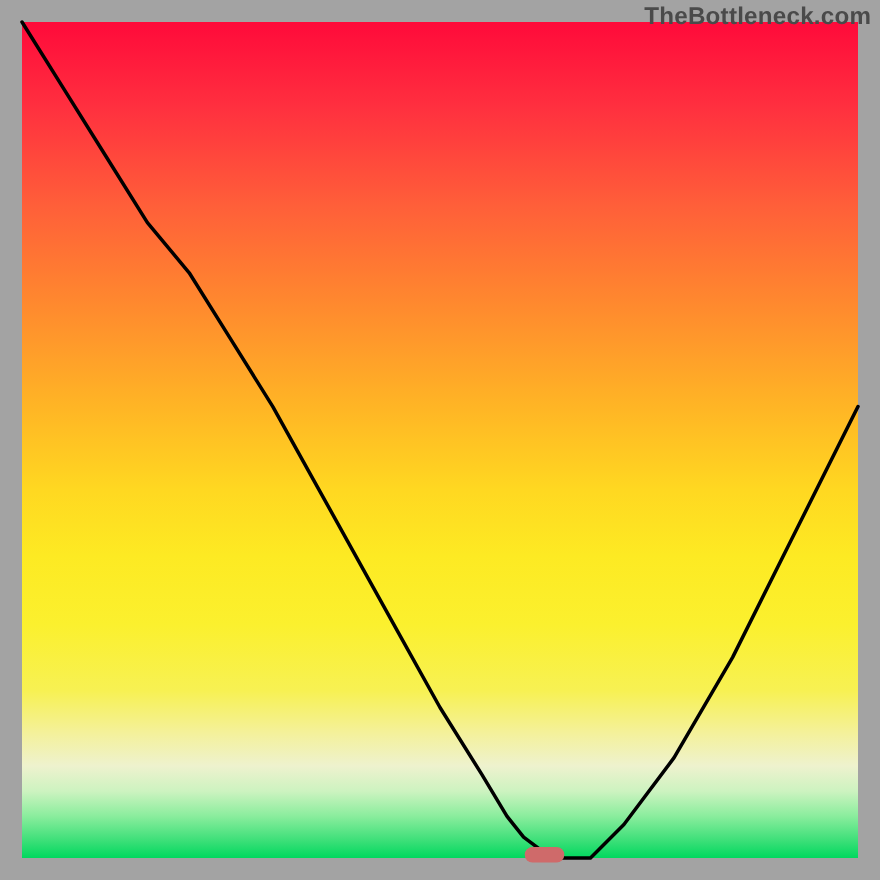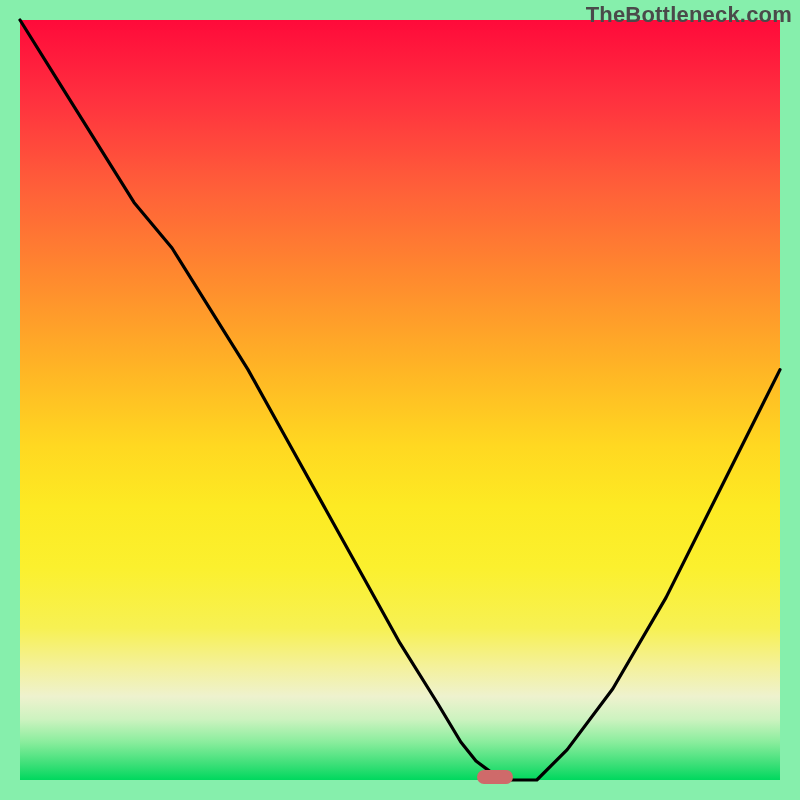--- a/index.html
+++ b/index.html
@@ -8,21 +8,21 @@
     width: 800px;
     height: 800px;
     background: #000;
     overflow: hidden;
     font-family: Arial, Helvetica, sans-serif;
   }
   .frame {
     position: relative;
     width: 800px;
     height: 800px;
-    background: #86efac;
+    background: #a3a3a3;
   }
   .plot-area {
     position: absolute;
     left: 20px;
     top: 20px;
     width: 760px;
     height: 760px;
     background: linear-gradient(
       to bottom,
       #ff0a3a 0%,

